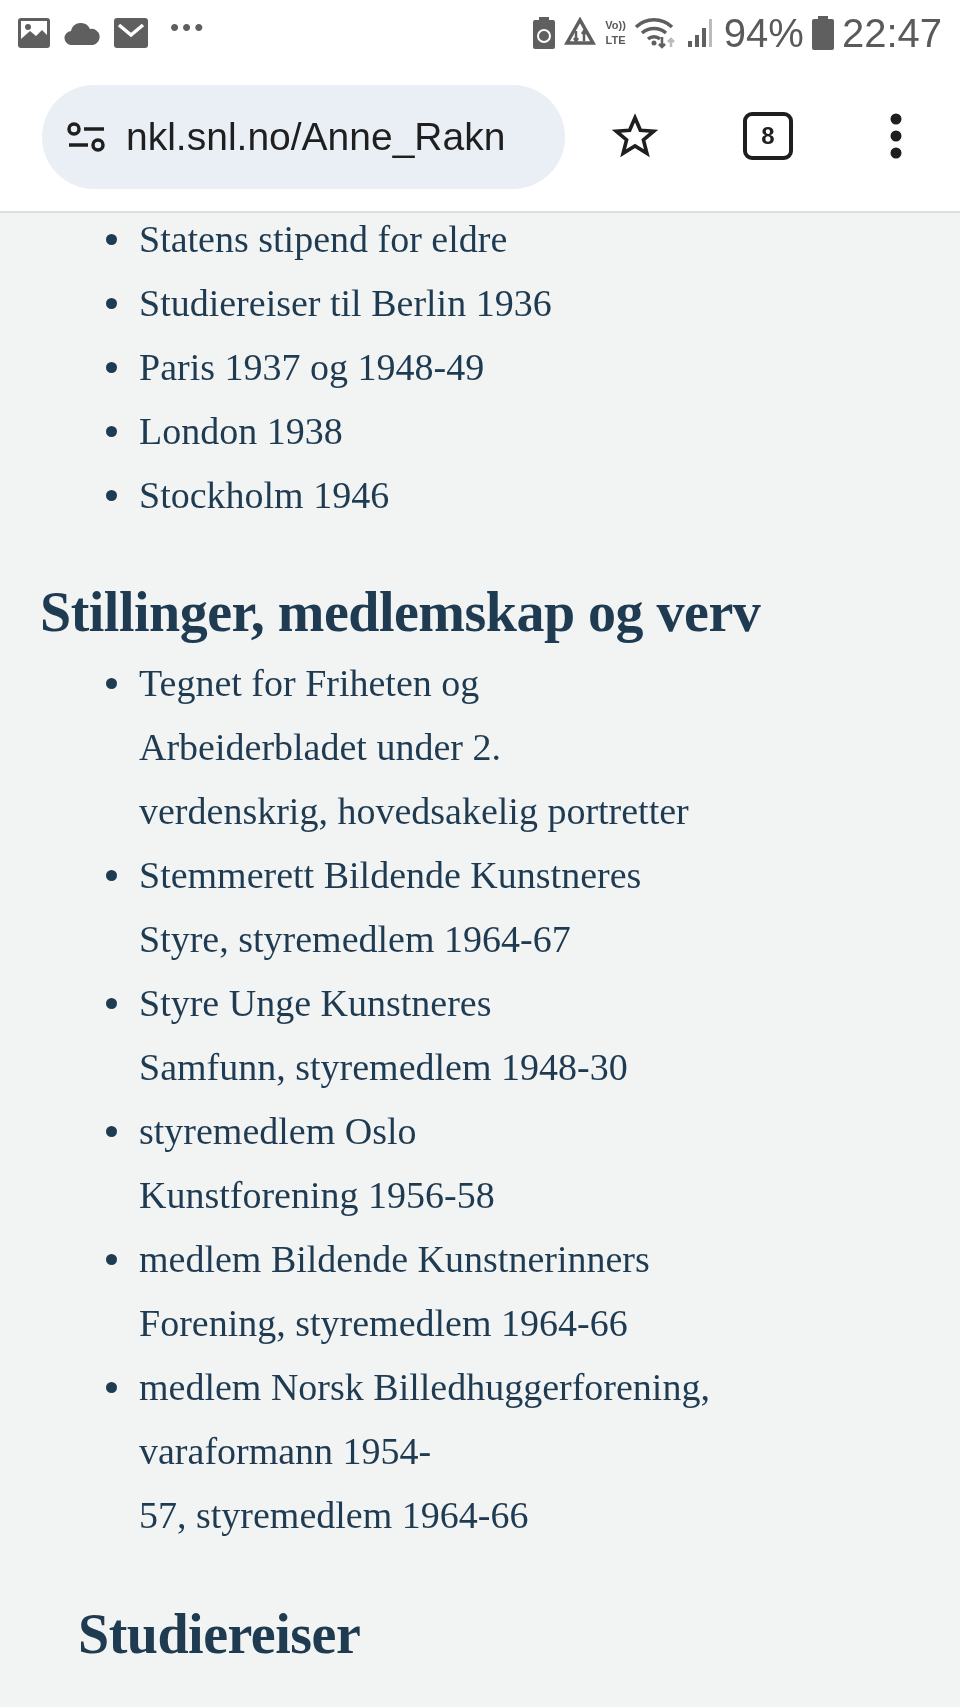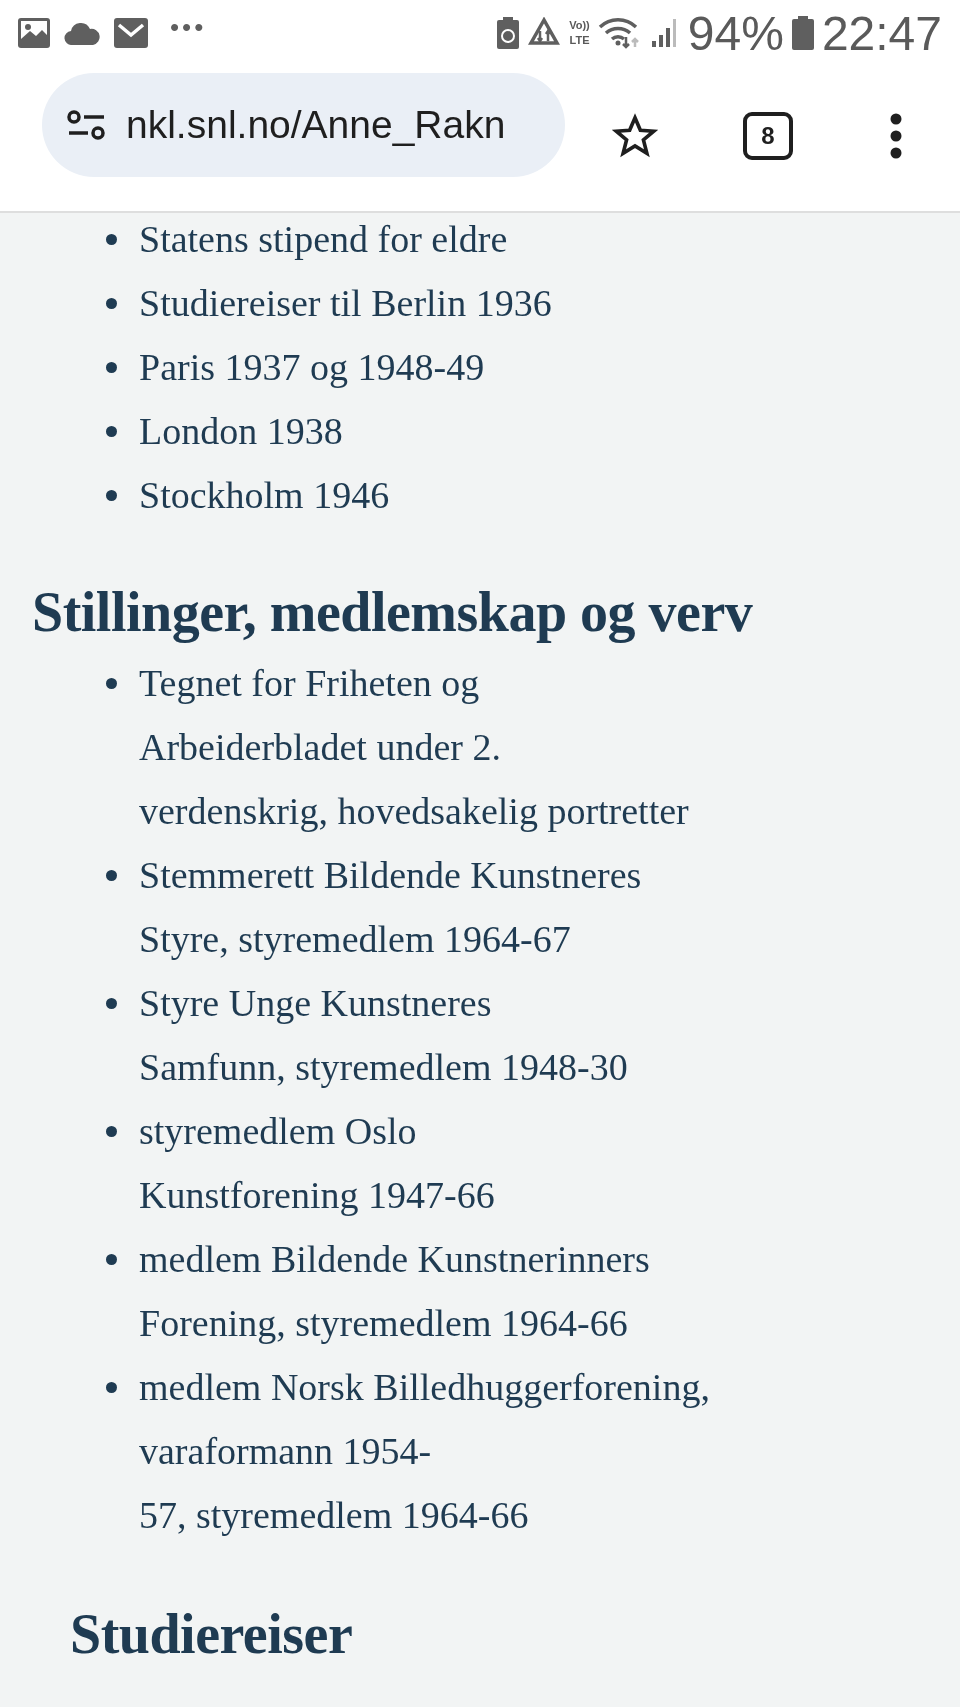--- a/index.html
+++ b/index.html
@@ -16,31 +16,31 @@
     background: #ffffff;
     display: flex; align-items: center; justify-content: space-between;
     padding: 0 18px; box-sizing: border-box;
     font-family: "Liberation Sans", "DejaVu Sans", sans-serif;
     color: #5f5f5f;
   }
   .sb-left, .sb-right { display: flex; align-items: center; }
   .sb-left > * { margin-right: 14px; }
   .sb-right > * { margin-left: 8px; }
   .sb-dots { font-size: 26px; letter-spacing: 3px; margin-left: 8px; line-height: 1; position: relative; top: -6px; }
-  .sb-text { font-size: 48px; color: #5a5a5a; }
+  .sb-text { font-size: 40px; color: #5a5a5a; }
   .lte { font-size: 11px; line-height: 15px; font-weight: bold; text-align: center; color:#5a5a5a; }
   
   .toolbar {
     position: absolute; left: 0; top: 66px; width: 960px; height: 147px;
     background: #ffffff;
     border-bottom: 2px solid #dedede;
     box-sizing: border-box;
   }
   .omnibox {
-    position: absolute; left: 42px; top: 7px; width: 523px; height: 104px;
+    position: absolute; left: 42px; top: 19px; width: 523px; height: 104px;
     background: #eaeff6; border-radius: 52px;
     display: flex; align-items: center;
     font-family: "Liberation Sans", "DejaVu Sans", sans-serif;
   }
   .omni-icon { margin-left: 24px; margin-right: 18px; width: 42px; height: 32px; }
   .url { font-size: 39px; color: #1f1f1f; white-space: nowrap; overflow: hidden; width: 420px; }
   .tb-btn { position: absolute; top: 38px; width: 64px; height: 64px; display: flex; align-items: center; justify-content: center; }
   .tabs-count {
     width: 42px; height: 40px; border: 4px solid #1f1f1f; border-radius: 9px;
     display: flex; align-items: center; justify-content: center;
@@ -52,21 +52,21 @@
   ul.list li {
     position: relative; padding-left: 139px; padding-right: 28px;
     font-size: 38px; line-height: 64px; color: #1f3b52;
   }
   ul.list li::before {
     content: ""; position: absolute; left: 106px; top: 27px;
     width: 11px; height: 11px; border-radius: 50%; background: #1f3b52;
   }
   .line { display: block; white-space: nowrap; }
   h2 {
-    margin: 0; padding-left: 32px;
+    margin: 8px; padding-left: 32px;
     font-size: 56px; font-weight: bold; color: #1f3b52;
     line-height: 70px; white-space: nowrap; letter-spacing: -0.5px; font-family: Liberation Serif, serif;
   }
 </style>
 </head>
 <body>
 
 <div class="statusbar">
   <div class="sb-left">
     <svg width="32" height="30" viewBox="0 0 32 30">
@@ -178,21 +178,21 @@
     <li>
       <span class="line">Stemmerett Bildende Kunstneres</span>
       <span class="line">Styre, styremedlem 1964-67</span>
     </li>
     <li>
       <span class="line">Styre Unge Kunstneres</span>
       <span class="line">Samfunn, styremedlem 1948-30</span>
     </li>
     <li>
       <span class="line">styremedlem Oslo</span>
-      <span class="line">Kunstforening 1947-66</span>
+      <span class="line">Kunstforening 1956-58</span>
     </li>
     <li>
       <span class="line">medlem Bildende Kunstnerinners</span>
       <span class="line">Forening, styremedlem 1964-66</span>
     </li>
     <li>
       <span class="line">medlem Norsk Billedhuggerforening,</span>
       <span class="line">varaformann 1954-</span>
       <span class="line">57, styremedlem 1964-66</span>
     </li>

